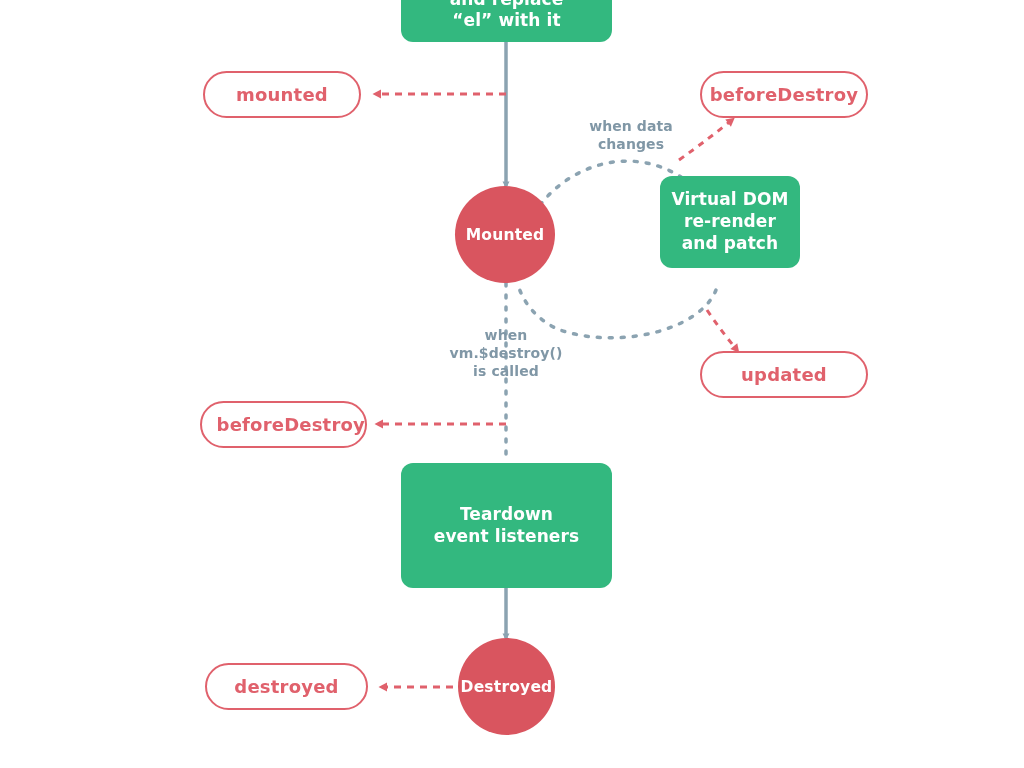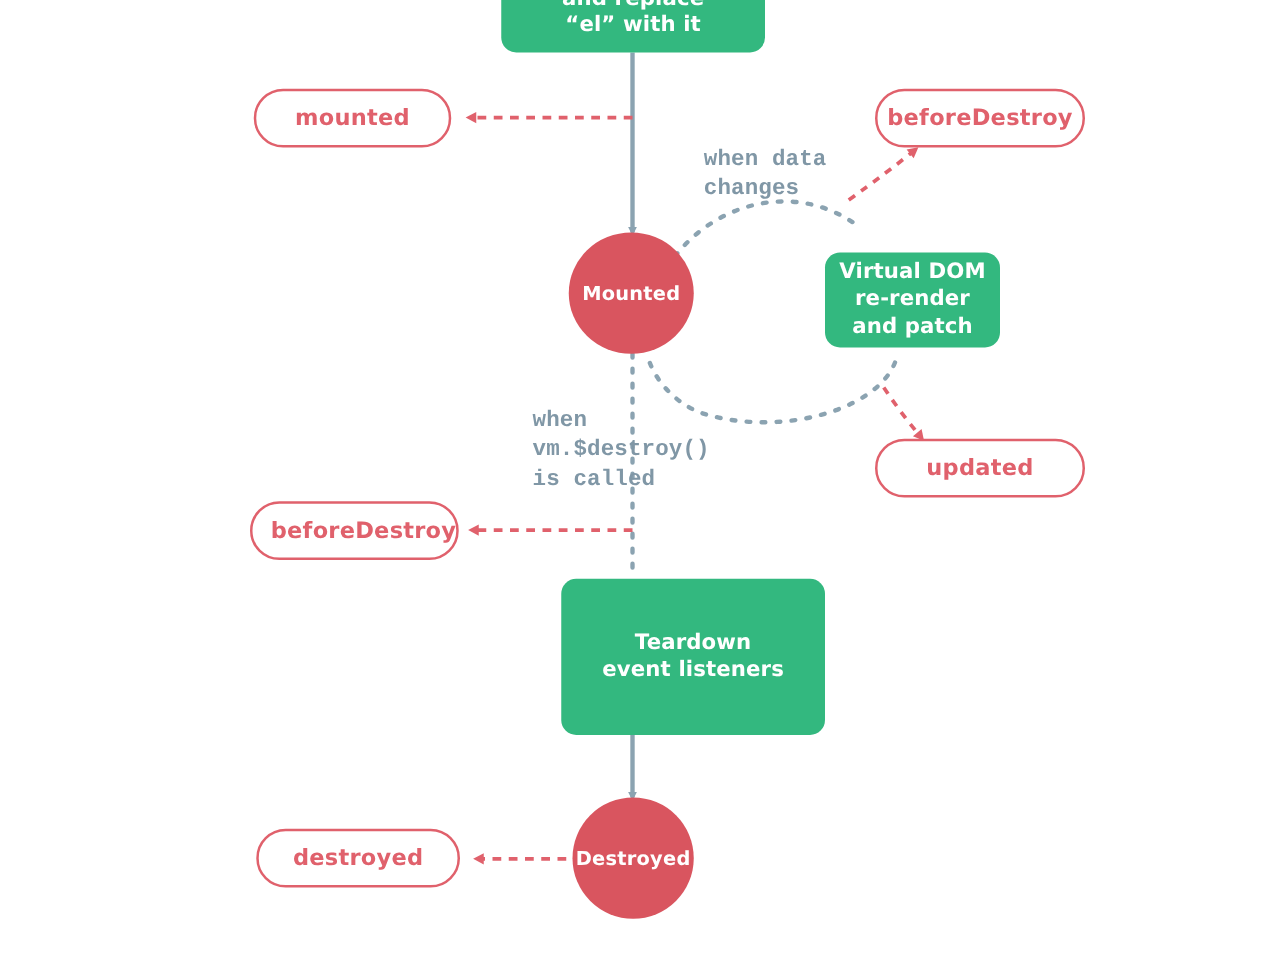--- a/index.html
+++ b/index.html
@@ -68,25 +68,25 @@
     color: #e0616c;
     font-size: 18px;
     font-weight: 700;
     letter-spacing: 0.2px;
   }
 
   
   .note {
     position: absolute;
     color: #8097a6;
-    font-size: 18px;
+    font-size: 14px;
     font-weight: 600;
     line-height: 1.3;
+    text-align: center;
     letter-spacing: 0.1px;
-    font-family: Liberation Mono, monospace;
   }
 </style>
 </head>
 <body>
 
 <div id="canvas">
 
   <svg id="edges" viewBox="0 0 1024 768">
     <defs>
       <marker id="arrow-grey" markerWidth="9" markerHeight="9" refX="5.5" refY="4.5" orient="auto" markerUnits="userSpaceOnUse">
@@ -135,21 +135,21 @@
 
   <div class="note" style="left:563px; top:117px; width:136px;">
     <div>when data</div>
     <div>changes</div>
   </div>
 
   <div class="node state" style="left:455px; top:186px; width:100px; height:97px;">
     <span>Mounted</span>
   </div>
 
-  <div class="node proc" style="left:660px; top:202px; width:140px; height:76px;">
+  <div class="node proc" style="left:660px; top:176px; width:140px; height:92px;">
     <div>
       <div>Virtual DOM</div>
       <div>re-render</div>
       <div>and patch</div>
     </div>
   </div>
 
   <div class="note" style="left:426px; top:326px; width:160px;">
     <div>when</div>
     <div>vm.$destroy()</div>
@@ -157,21 +157,21 @@
   </div>
 
   <div class="node hook" style="left:700px; top:351px; width:168px; height:47px;text-align:center;">
     <span>updated</span>
   </div>
 
   <div class="node hook" style="left:200px; top:401px; width:167px; height:47px;justify-content:flex-end;">
     <span>beforeDestroy</span>
   </div>
 
-  <div class="node proc" style="left:401px; top:463px; width:211px; height:125px;margin-left:48px;">
+  <div class="node proc" style="left:401px; top:463px; width:211px; height:125px;">
     <div>
       <div>Teardown</div>
       <div>event listeners</div>
     </div>
   </div>
 
   <div class="node state" style="left:458px; top:638px; width:97px; height:97px;">
     <span>Destroyed</span>
   </div>
 

